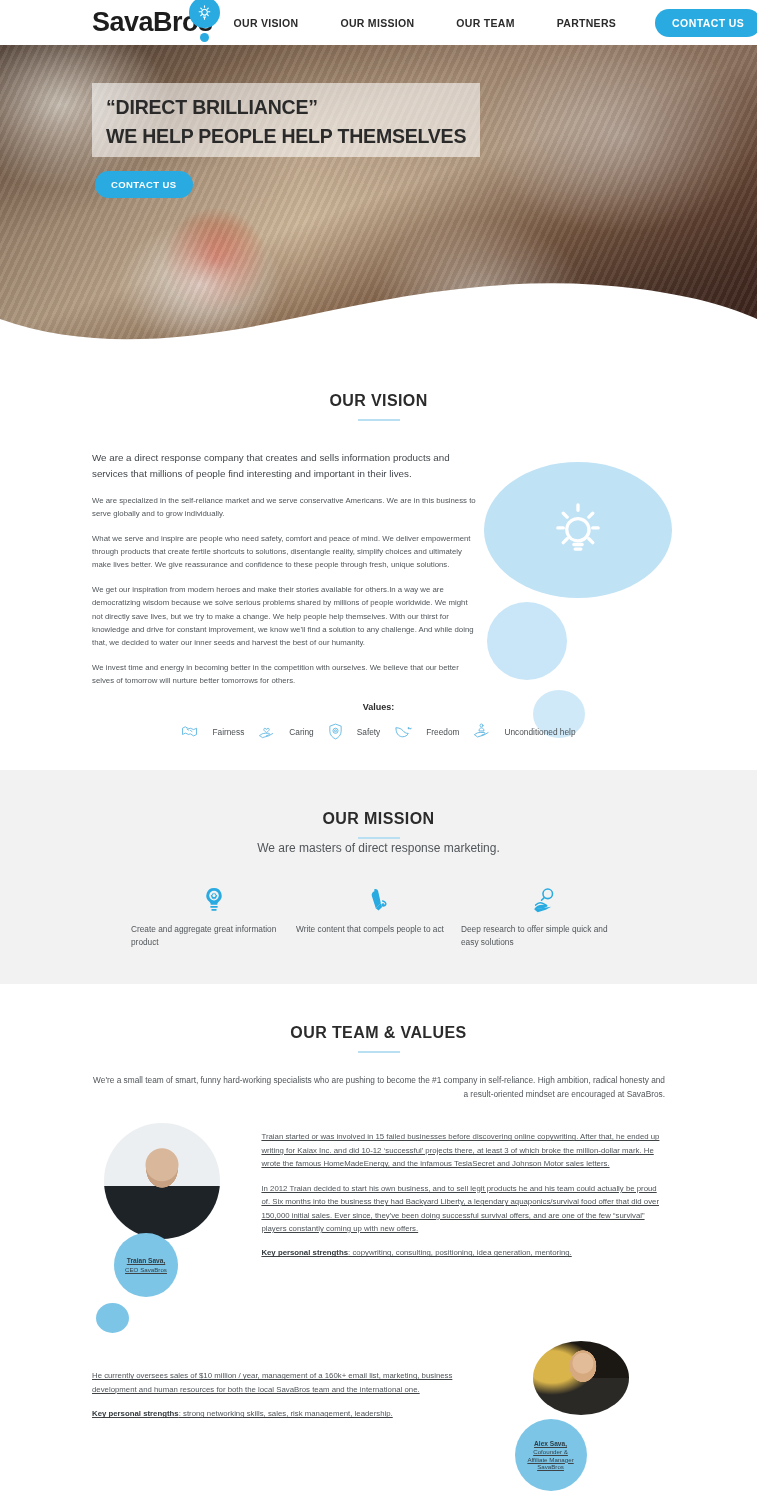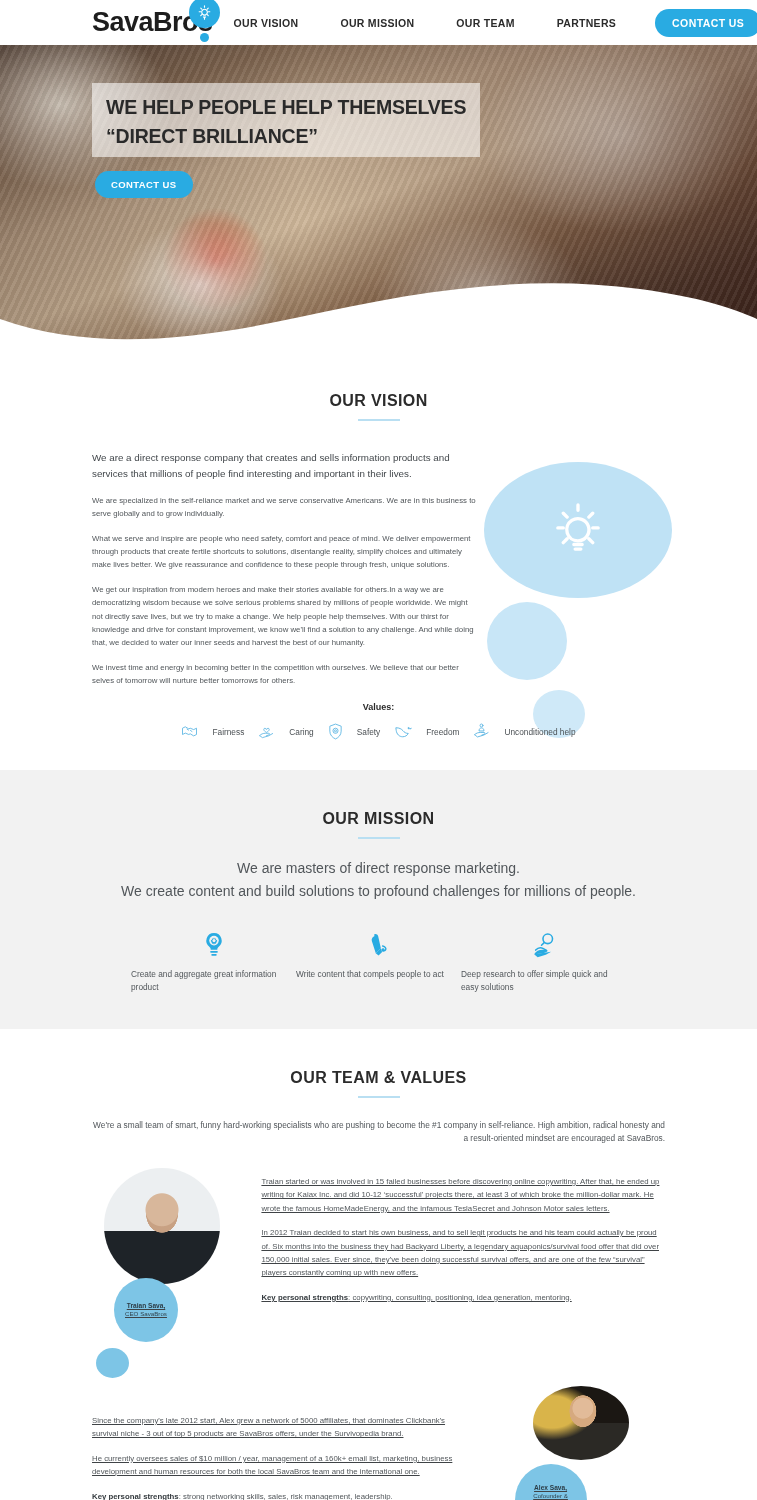--- a/index.html
+++ b/index.html
@@ -128,22 +128,21 @@
   .values-row {
     display:flex; justify-content:center; align-items:center; gap:14px;
     margin-top:11px; position:relative; z-index:3;
   }
   .value-item { display:flex; align-items:center; gap:14px; }
   .value-item span { font-size:8.3px; color:#4b5054; }
 
   
   .mission { background:#f2f2f2; padding:40px 0 35px; }
   .mission-sub {
-    text-align:center; font-size:14px; line-height:1.65; color:#51565a;
-    margin-top:18px;
+    text-align:center; font-size:12px; line-height:1.65; color:#51565a;
   }
   .mission-cards {
     display:flex; justify-content:center; gap:0; margin-top:26px;
   }
   .mcard { width:165px; }
   .mcard .mico { height:30px; display:flex; align-items:flex-end; justify-content:center; }
   .mcard p { font-size:8.3px; line-height:1.55; color:#51565a; margin-top:9px; }
 
   
   .team { padding:40px 0 10px; }
@@ -215,22 +214,22 @@
       <a href="#">OUR TEAM</a>
       <a href="#">PARTNERS</a>
       <button class="btn-pill">CONTACT US</button>
     </div>
   </div>
 
   <div class="hero">
     <div class="hero-img"></div>
     <div class="hero-content">
       <div class="hero-band">
+        <div class="hero-h1">“DIRECT BRILLIANCE”</div>
         <div class="hero-h1">WE HELP PEOPLE HELP THEMSELVES</div>
-        <div class="hero-h1">“DIRECT BRILLIANCE”</div>
       </div>
       <div class="hero-btn">
         <button>CONTACT US</button>
       </div>
     </div>
     <svg class="hero-wave" viewBox="0 0 757 80" preserveAspectRatio="none">
       <path d="M0,52 C90,84 190,74 300,50 C410,26 520,6 640,22 C700,30 735,42 757,52 L757,80 L0,80 Z" fill="#ffffff"></path>
     </svg>
   </div>
 
@@ -317,21 +316,20 @@
 
       </div>
     </div>
   </div>
 
   <div class="section mission">
     <div class="sec-title">OUR MISSION</div>
     <div class="sec-rule"></div>
     <div class="mission-sub">
       <div>We are masters of direct response marketing.</div>
-      <div>We create content and build solutions to profound challenges for millions of people.</div>
     </div>
     <div class="mission-cards">
 
       <div class="mcard">
         <div class="mico">
           <svg width="24" height="27" viewBox="0 0 22 26" fill="#29abe2">
             <path d="M11 1a7.4 7.4 0 0 0-4.3 13.4c.7.5 1.1 1.2 1.1 2V17h6.4v-.6c0-.8.4-1.5 1.1-2A7.4 7.4 0 0 0 11 1z"></path>
             <rect x="7.3" y="18.3" width="7.4" height="1.7" rx=".8"></rect>
             <rect x="8.4" y="21.2" width="5.2" height="1.7" rx=".8"></rect>
             <circle cx="11" cy="8.3" r="4.6" fill="#f2f2f2"></circle>
@@ -390,21 +388,20 @@
           <p class="bio">
             <b>Key personal strengths</b><span>: copywriting, consulting, positioning, idea generation, mentoring.</span>
           </p>
         </div>
       </div>
     </div>
 
     <div class="member member-2">
       <div class="member-row">
         <div class="bio-col">
-          <p class="bio">Since the company's late 2012 start, Alex grew a network of 5000 affiliates, that dominates Clickbank's survival niche - 3 out of top 5 products are SavaBros offers, under the Survivopedia brand.</p>
           <p class="bio">He currently oversees sales of $10 million / year, management of a 160k+ email list, marketing, business development and human resources for both the local SavaBros team and the international one.</p>
           <p class="bio">
             <b>Key personal strengths</b><span>: strong networking skills, sales, risk management, leadership.</span>
           </p>
         </div>
         <div class="photo-col">
           <div class="photo alt"></div>
           <div class="name-bubble">
             <b>Alex Sava,</b>
             <i>Cofounder &amp;</i>

